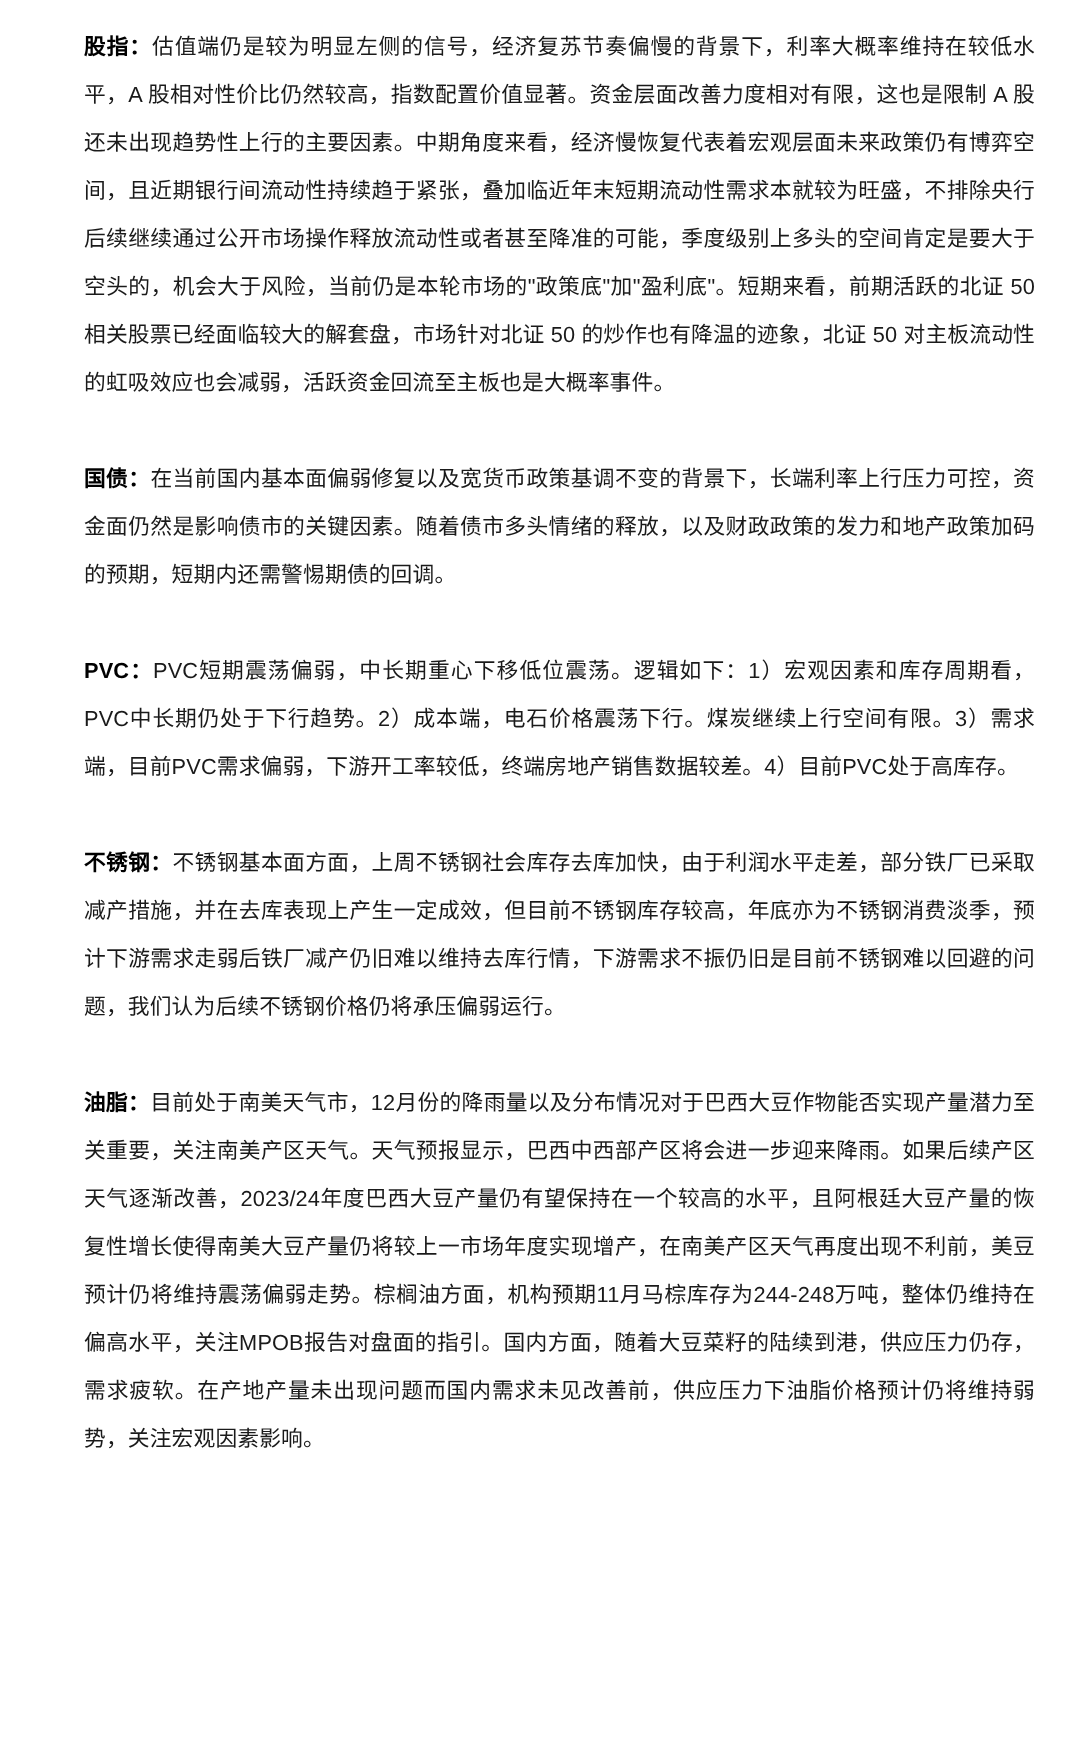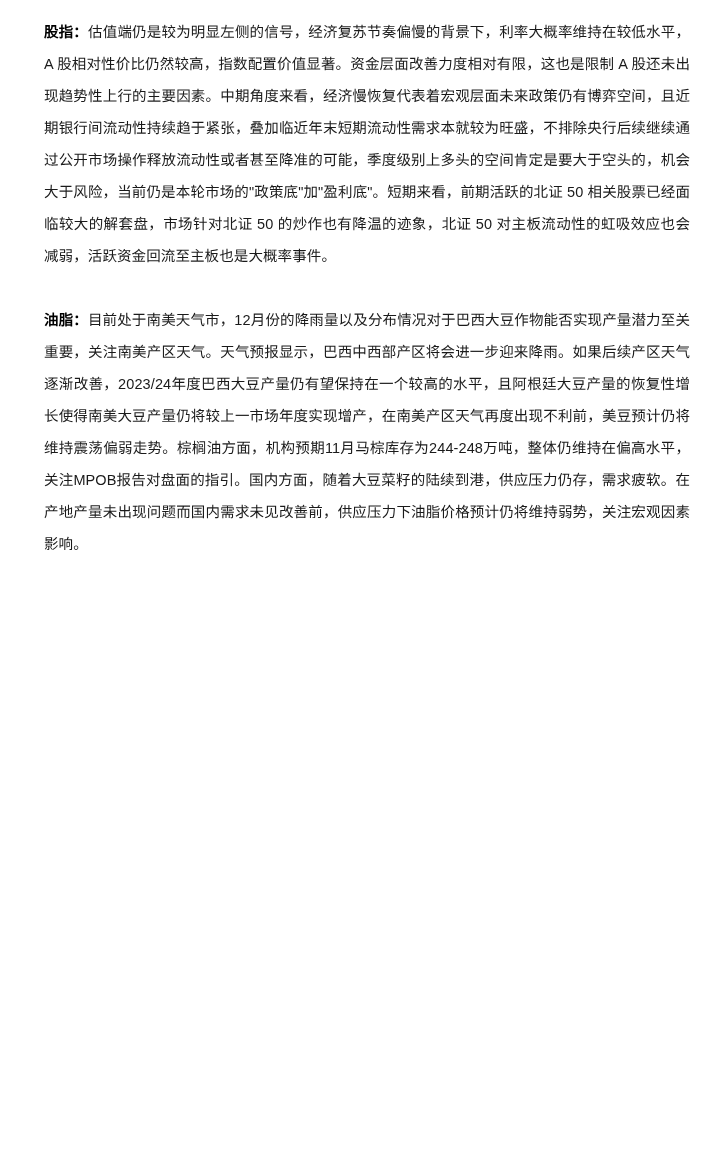--- a/index.html
+++ b/index.html
@@ -14,21 +14,21 @@
     font-family: "Liberation Sans", "DejaVu Sans", sans-serif;
     color: #1a1a1a;
     -webkit-font-smoothing: antialiased;
   }
   .doc {
     box-sizing: border-box;
     width: 726px;
     padding: 16px 36px 20px 44px;
   }
   .section {
-    margin: 0 0 32px 0;
+    margin: 0 0 32px 12px;
   }
   .section:last-child {
     margin-bottom: 0;
   }
   .section p {
     margin: 0;
     font-size: 14.5px;
     line-height: 32px;
     text-align: justify;
     text-justify: inter-ideograph;
@@ -45,21 +45,30 @@
 </style>
 </head>
 <body>
 
 <div class="doc">
 
   <div class="section">
     <p><span class="label">股指：</span><span class="body-text">估值端仍是较为明显左侧的信号，经济复苏节奏偏慢的背景下，利率大概率维持在较低水平，A 股相对性价比仍然较高，指数配置价值显著。资金层面改善力度相对有限，这也是限制 A 股还未出现趋势性上行的主要因素。中期角度来看，经济慢恢复代表着宏观层面未来政策仍有博弈空间，且近期银行间流动性持续趋于紧张，叠加临近年末短期流动性需求本就较为旺盛，不排除央行后续继续通过公开市场操作释放流动性或者甚至降准的可能，季度级别上多头的空间肯定是要大于空头的，机会大于风险，当前仍是本轮市场的"政策底"加"盈利底"。短期来看，前期活跃的北证 50 相关股票已经面临较大的解套盘，市场针对北证 50 的炒作也有降温的迹象，北证 50 对主板流动性的虹吸效应也会减弱，活跃资金回流至主板也是大概率事件。</span></p>
   </div>
 
+  <div class="section">
+    <p><span class="label">国债：</span><span class="body-text">在当前国内基本面偏弱修复以及宽货币政策基调不变的背景下，长端利率上行压力可控，资金面仍然是影响债市的关键因素。随着债市多头情绪的释放，以及财政政策的发力和地产政策加码的预期，短期内还需警惕期债的回调。</span></p>
+  </div>
 
 
+  <div class="section">
+    <p><span class="label">PVC：</span><span class="body-text">PVC短期震荡偏弱，中长期重心下移低位震荡。逻辑如下：1）宏观因素和库存周期看，PVC中长期仍处于下行趋势。2）成本端，电石价格震荡下行。煤炭继续上行空间有限。3）需求端，目前PVC需求偏弱，下游开工率较低，终端房地产销售数据较差。4）目前PVC处于高库存。</span></p>
+  </div>
 
+  <div class="section">
+    <p><span class="label">不锈钢：</span><span class="body-text">不锈钢基本面方面，上周不锈钢社会库存去库加快，由于利润水平走差，部分铁厂已采取减产措施，并在去库表现上产生一定成效，但目前不锈钢库存较高，年底亦为不锈钢消费淡季，预计下游需求走弱后铁厂减产仍旧难以维持去库行情，下游需求不振仍旧是目前不锈钢难以回避的问题，我们认为后续不锈钢价格仍将承压偏弱运行。</span></p>
+  </div>
 
   <div class="section">
     <p><span class="label">油脂：</span><span class="body-text">目前处于南美天气市，12月份的降雨量以及分布情况对于巴西大豆作物能否实现产量潜力至关重要，关注南美产区天气。天气预报显示，巴西中西部产区将会进一步迎来降雨。如果后续产区天气逐渐改善，2023/24年度巴西大豆产量仍有望保持在一个较高的水平，且阿根廷大豆产量的恢复性增长使得南美大豆产量仍将较上一市场年度实现增产，在南美产区天气再度出现不利前，美豆预计仍将维持震荡偏弱走势。棕榈油方面，机构预期11月马棕库存为244-248万吨，整体仍维持在偏高水平，关注MPOB报告对盘面的指引。国内方面，随着大豆菜籽的陆续到港，供应压力仍存，需求疲软。在产地产量未出现问题而国内需求未见改善前，供应压力下油脂价格预计仍将维持弱势，关注宏观因素影响。</span></p>
   </div>
 
 </div>
 
 </body></html>

